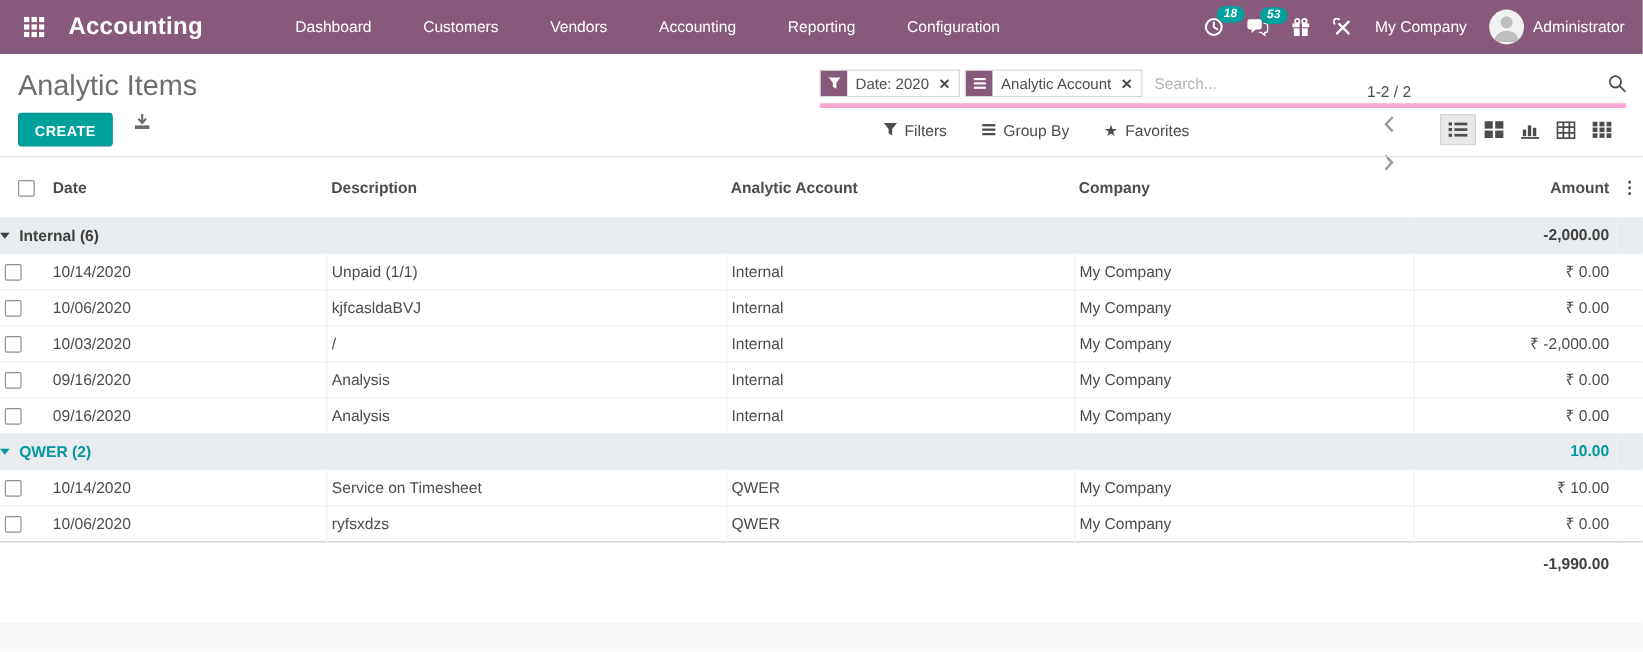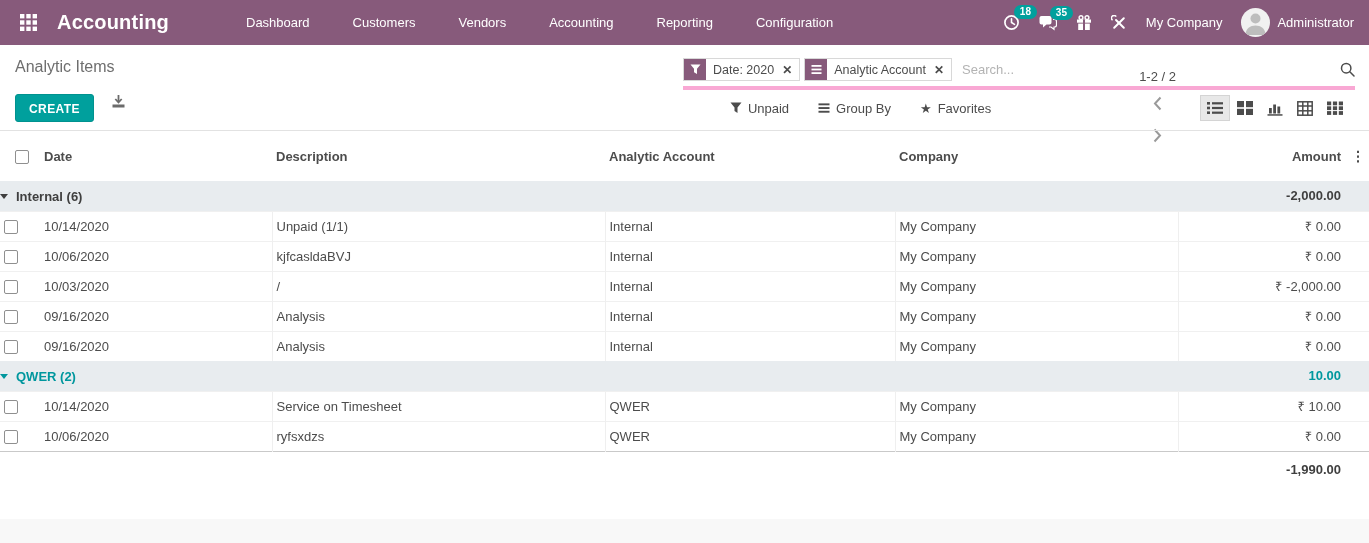--- a/index.html
+++ b/index.html
@@ -16,29 +16,29 @@
     display:flex; align-items:center; padding:0 15px; flex:0 0 auto;
   }
   .apps-btn { display:flex; align-items:center; justify-content:center; width:26px; height:26px; cursor:pointer; }
   .brand { font-size:20px; font-weight:700; margin-left:16px; letter-spacing:.2px; white-space:nowrap; }
   .topnav { display:flex; gap:22px; margin-left:56px; font-size:13px; }
   .topnav .nav-item { padding:14px 0; cursor:pointer; white-space:nowrap;margin-left:21px; }
   .systray { margin-left:auto; display:flex; align-items:center; gap:19px; }
   .tray-icon { position:relative; display:flex; align-items:center; cursor:pointer; }
   .badge {
     position:absolute; top:-9px; left:11px; background:#00A09D; color:#fff;
-    font-size:10px; font-weight:700; border-radius:9px; padding:2px 6px; line-height:1;
+    font-size:10px; font-weight:700; border-radius:9px; padding:2px 6px; line-height:1;font-style:italic;
   }
   .company-name, .user-name { font-size:13px; white-space:nowrap; cursor:pointer; }
   .user-menu { display:flex; align-items:center; gap:7px; cursor:pointer; }
   .avatar { width:29px; height:29px; border-radius:50%; background:#f1f1f1; overflow:hidden; display:flex; align-items:flex-end; justify-content:center; }
 
   
   .cp-top { display:flex; align-items:flex-start; padding:13px 14px 0 15px; height:42px; flex:0 0 auto; }
-  .page-title { font-size:16px; color:#6e6e6e; font-weight:400; }
+  .page-title { font-size:24px; color:#6e6e6e; font-weight:400; }
   .search-box {
     margin-left:auto; width:672px; display:flex; align-items:center;
     border-bottom:4px solid #f9a8d4; padding-bottom:5px; gap:4px;justify-content:center;
   }
   .facet { display:flex; align-items:stretch; border:1px solid #d8d8d8; height:23px; background:#fff; flex:0 0 auto; }
   .facet-icon { width:22px; background:#875A7B; display:flex; align-items:center; justify-content:center; }
   .facet-label { display:flex; align-items:center; padding:0 7px; font-size:12.5px; color:#4c4c4c; white-space:nowrap; }
   .facet-x { display:flex; align-items:center; padding:0 7px 0 1px; color:#4c4c4c; font-size:12px; font-weight:700; cursor:pointer; }
   .search-input { flex:1; border:none; outline:none; font-size:13px; color:#4c4c4c; background:transparent; padding:0 6px; min-width:50px; }
   .search-input::placeholder { color:#b3b3b3; }
@@ -124,21 +124,21 @@
         <circle cx="8" cy="8" r="6.2" fill="none" stroke="#ffffff" stroke-width="1.6"></circle>
         <path d="M8 4.5 V8 l2.8 1.8" fill="none" stroke="#ffffff" stroke-width="1.5" stroke-linecap="round"></path>
       </svg>
       <span class="badge">18</span>
     </div>
     <div class="tray-icon">
       <svg width="18" height="16" viewBox="0 0 18 16">
         <path d="M2.5 1h8a2 2 0 0 1 2 2v4.5a2 2 0 0 1-2 2H7.5L4 12.5V9.5H2.5a2 2 0 0 1-2-2V3a2 2 0 0 1 2-2z" fill="#ffffff"></path>
         <path d="M14 4.5h1.5a2 2 0 0 1 2 2V10a2 2 0 0 1-2 2H15v2.3L12 12h-2" fill="none" stroke="#ffffff" stroke-width="1.2"></path>
       </svg>
-      <span class="badge">35</span>
+      <span class="badge">53</span>
     </div>
     <div class="tray-icon">
       <svg width="16" height="16" viewBox="0 0 16 16">
         <rect x="1" y="4.5" width="14" height="3.2" fill="#ffffff"></rect>
         <rect x="2.2" y="8.6" width="11.6" height="6.4" fill="#ffffff"></rect>
         <rect x="7" y="4.5" width="2" height="10.5" fill="#875A7B"></rect>
         <circle cx="5" cy="2.6" r="1.9" fill="none" stroke="#ffffff" stroke-width="1.4"></circle>
         <circle cx="11" cy="2.6" r="1.9" fill="none" stroke="#ffffff" stroke-width="1.4"></circle>
       </svg>
     </div>
@@ -203,21 +203,21 @@
       <path d="M4.3 5 l3.2 3.4 L10.7 5" fill="none" stroke="#6b6b6b" stroke-width="1.8"></path>
       <rect x="1.5" y="10.5" width="12" height="3" fill="#6b6b6b"></rect>
     </svg>
   </span>
   <div class="cp-right">
     <div class="search-actions">
       <span class="sa-item">
         <svg width="12" height="12" viewBox="0 0 12 12">
           <path d="M0.5 0.5 h11 L7.5 5.4 V11 L4.5 9 V5.4 Z" fill="#4c4c4c"></path>
         </svg>
-        <span>Unpaid</span>
+        <span>Filters</span>
       </span>
       <span class="sa-item">
         <svg width="12" height="12" viewBox="0 0 12 12">
           <rect x="0.5" y="1.4" width="11" height="1.9" fill="#4c4c4c"></rect>
           <rect x="0.5" y="5.1" width="11" height="1.9" fill="#4c4c4c"></rect>
           <rect x="0.5" y="8.8" width="11" height="1.9" fill="#4c4c4c"></rect>
         </svg>
         <span>Group By</span>
       </span>
       <span class="sa-item">

